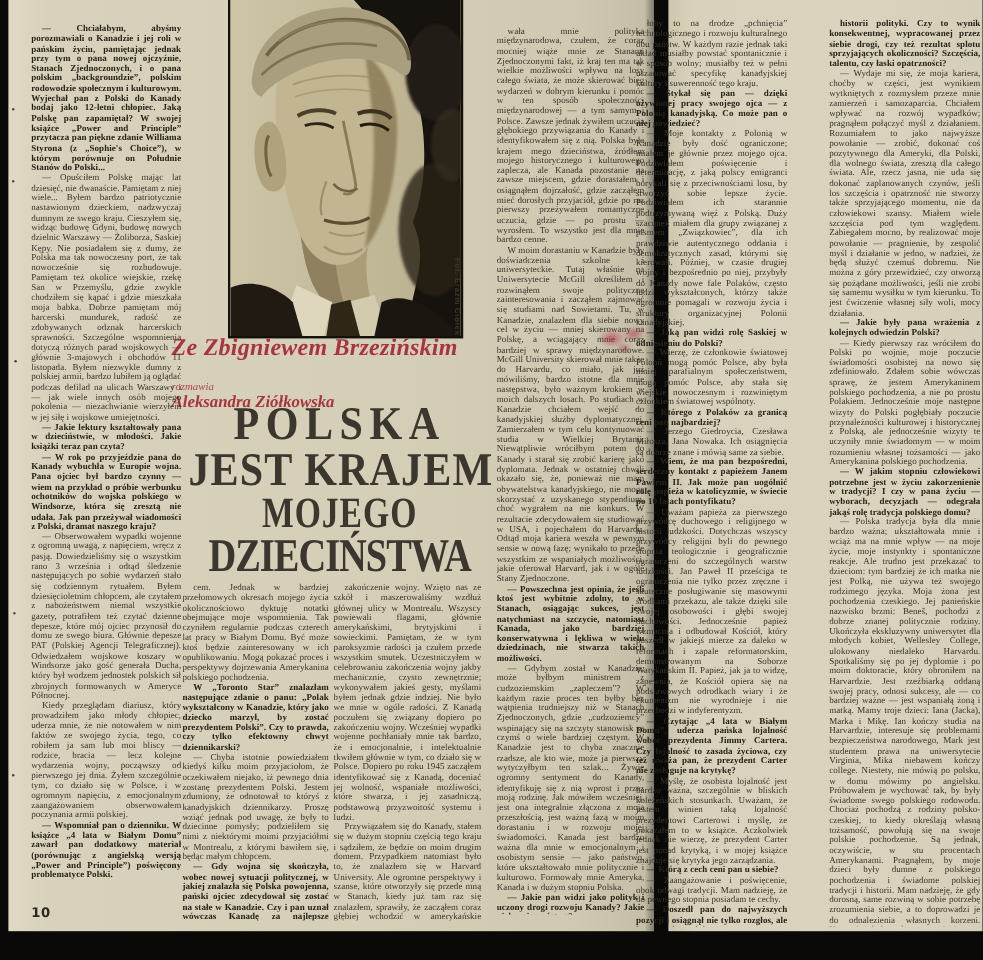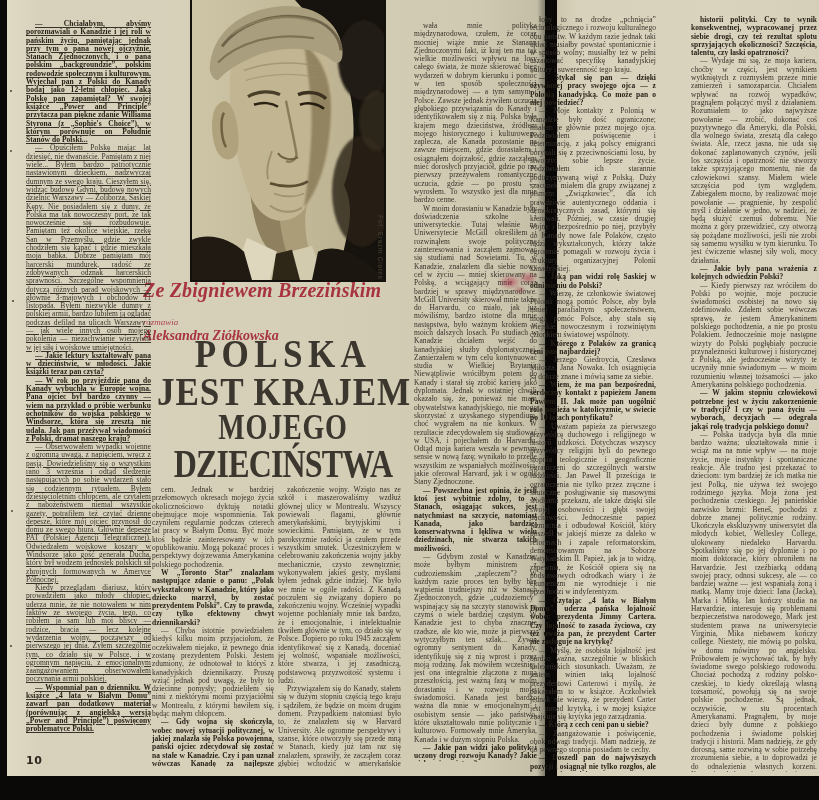--- a/index.html
+++ b/index.html
@@ -27,21 +27,21 @@
            font-weight:bold;white-space:nowrap;line-height:1;}
   .hl1{top:334px;font-size:39px;letter-spacing:6px;transform:scaleX(.9);}
   .hl2{top:372px;font-size:39px;letter-spacing:1px;transform:scaleX(.9);}
   .hl3{top:409px;font-size:36px;letter-spacing:1px;transform:scaleX(.78);}
   .hl4{top:444px;font-size:39px;letter-spacing:-1px;transform:scaleX(.82);}
   
   .col{position:absolute;font-size:7.5px;line-height:8.3px;text-align:justify;
        color:#37322a;overflow:hidden;letter-spacing:.05px;}
   .col p{margin:0;text-indent:9px;}
   .col p.q{font-weight:bold;color:#272218;}
-  .colA{left:26px;top:20px;width:125px;height:744px;text-decoration:underline;}
+  .colA{left:26px;top:20px;width:125px;height:744px;}
   .colB{left:152px;top:486px;width:122px;height:281px;}
   .colC{left:278px;top:486px;width:123px;height:281px;}
   .colD{left:414px;top:22px;width:123px;height:740px;}
   .colE{left:530px;top:16px;width:126px;height:756px;}
   .colF{left:691px;top:16px;width:126px;height:756px;}
   
   .stain{position:absolute;left:490px;top:266px;width:56px;height:34px;filter:blur(1.2px);
     background:
       radial-gradient(ellipse 16px 11px at 20px 16px, rgba(172,38,70,.62), rgba(172,38,70,0) 72%),
       radial-gradient(ellipse 14px 9px at 38px 12px, rgba(160,32,62,.55), rgba(160,32,62,0) 72%),

